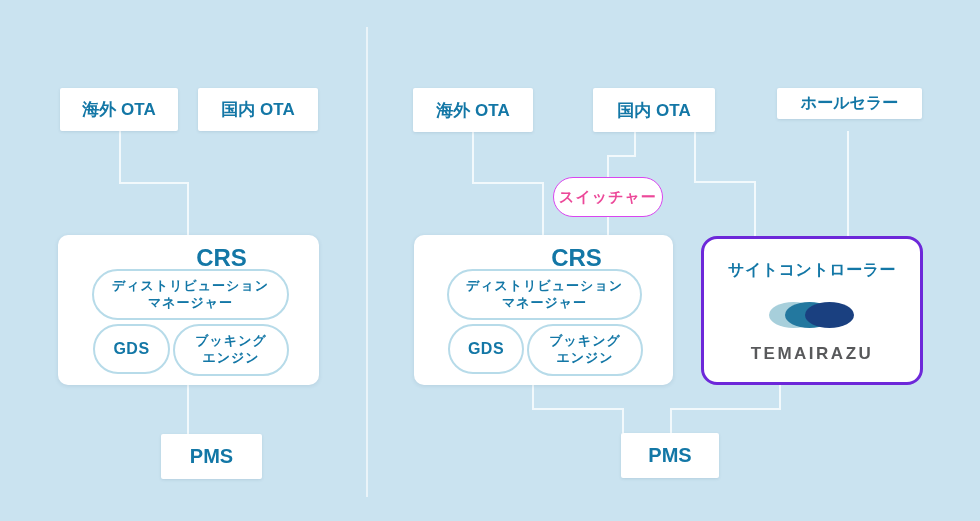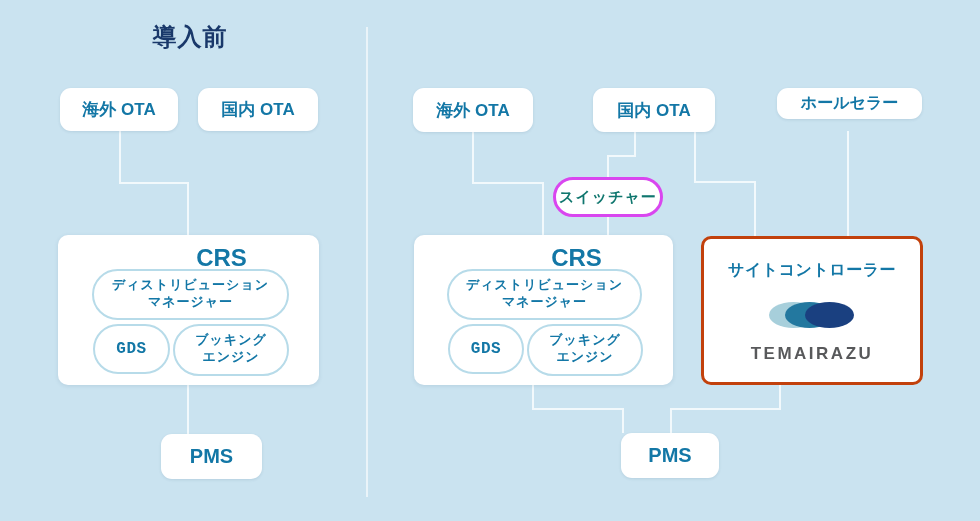--- a/index.html
+++ b/index.html
@@ -25,21 +25,21 @@
   }
   .section-title {
     position:absolute; top:22px; height:30px;
     font-size:24px; font-weight:bold; letter-spacing:1px;
     color:#19386a; text-align:center; line-height:30px;
     z-index:2;
   }
   .node {
     position:absolute;
     background:#ffffff;
-    border-radius:11px;
+    border-radius:2px;
     display:flex; align-items:center; justify-content:center;
     color:#1377a6; font-weight:bold; font-size:17px;
     box-shadow:0 1px 3px rgba(30,70,110,.12);
     z-index:2;
   }
   .big-box {
     position:absolute;
     background:#ffffff;
     border-radius:10px;
     box-shadow:0 1px 4px rgba(30,70,110,.12);
@@ -50,38 +50,38 @@
     text-align:center;
     color:#1377a6; font-weight:bold; font-size:24px;margin-left:33px;
   }
   .pill {
     position:absolute;
     background:#ffffff;
     border:2px solid #b7dbe9;
     border-radius:26px;
     display:flex; flex-direction:column; align-items:center; justify-content:center;
     color:#1377a6; font-weight:bold; font-size:13px;
-    letter-spacing:1px; line-height:1.3; text-align:center;font-family:Liberation Mono, monospace;
+    letter-spacing:1px; line-height:1.3; text-align:center;
   }
   .pill.single { font-size:16px; letter-spacing:0.5px; }
   .switcher {
     position:absolute; left:553px; top:177px; width:110px; height:40px;
     background:#ffffff;
-    border:3px solid #d946ef;
+    border:1px solid #d946ef;
     border-radius:22px;
     display:flex; align-items:center; justify-content:center;
-    color:#0f766e; font-weight:bold; font-size:15px; letter-spacing:1px;
+    color:#ec4899; font-weight:bold; font-size:15px; letter-spacing:1px;
     box-sizing:border-box;
     z-index:3;
   }
   .sc-box {
     position:absolute; left:701px; top:236px; width:222px; height:149px;
     background:#ffffff;
-    border:3px solid #c2410c;
-    border-radius:10px;
+    border:3px solid #6d28d9;
+    border-radius:16px;
     box-sizing:border-box;
     display:flex; flex-direction:column; align-items:center;
     padding-top:22px;
     z-index:2;
   }
   .sc-title {
     color:#1377a6; font-weight:bold; font-size:16px; letter-spacing:0.5px;
     line-height:18px;
   }
   .logo-ellipses { margin-top:22px; display:block; }
@@ -103,21 +103,20 @@
     <path d="M473 132 V183 H543 V235"></path>
     <path d="M635 132 V156 H608 V235"></path>
     <path d="M695 132 V182 H755 V236"></path>
     <path d="M848 131 V236"></path>
     <path d="M533 385 V409 H623 V433"></path>
     <path d="M780 384 V409 H671 V433"></path>
   </svg>
 
   <div class="divider"></div>
 
-  <div class="section-title" style="left:98px; width:184px;">導入前</div>
 
   <div class="node" style="left:60px; top:88px; width:118px; height:43px;">海外 OTA</div>
 
   <div class="node" style="left:198px; top:88px; width:120px; height:43px;">国内 OTA</div>
 
   <div class="big-box" style="left:58px; top:235px; width:261px; height:150px;">
     <div class="crs-title">CRS</div>
     <div class="pill" style="left:34px; top:34px; width:193px; height:47px;">
       <span>ディストリビューション</span>
       <span>マネージャー</span>

